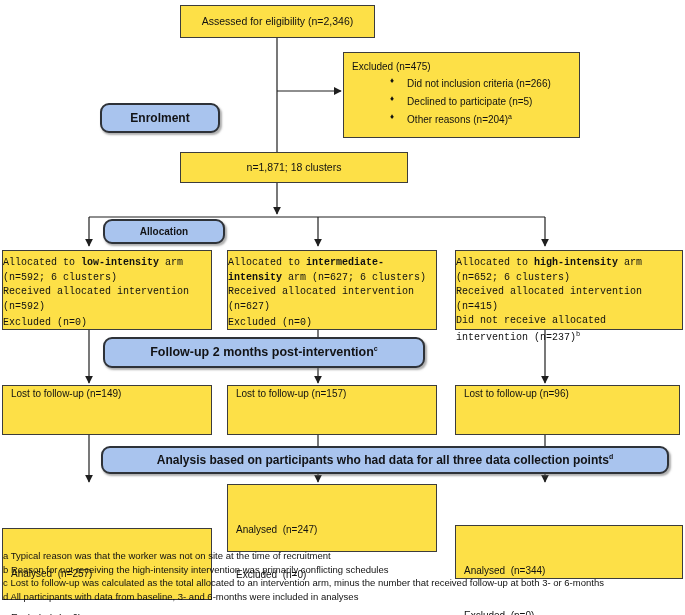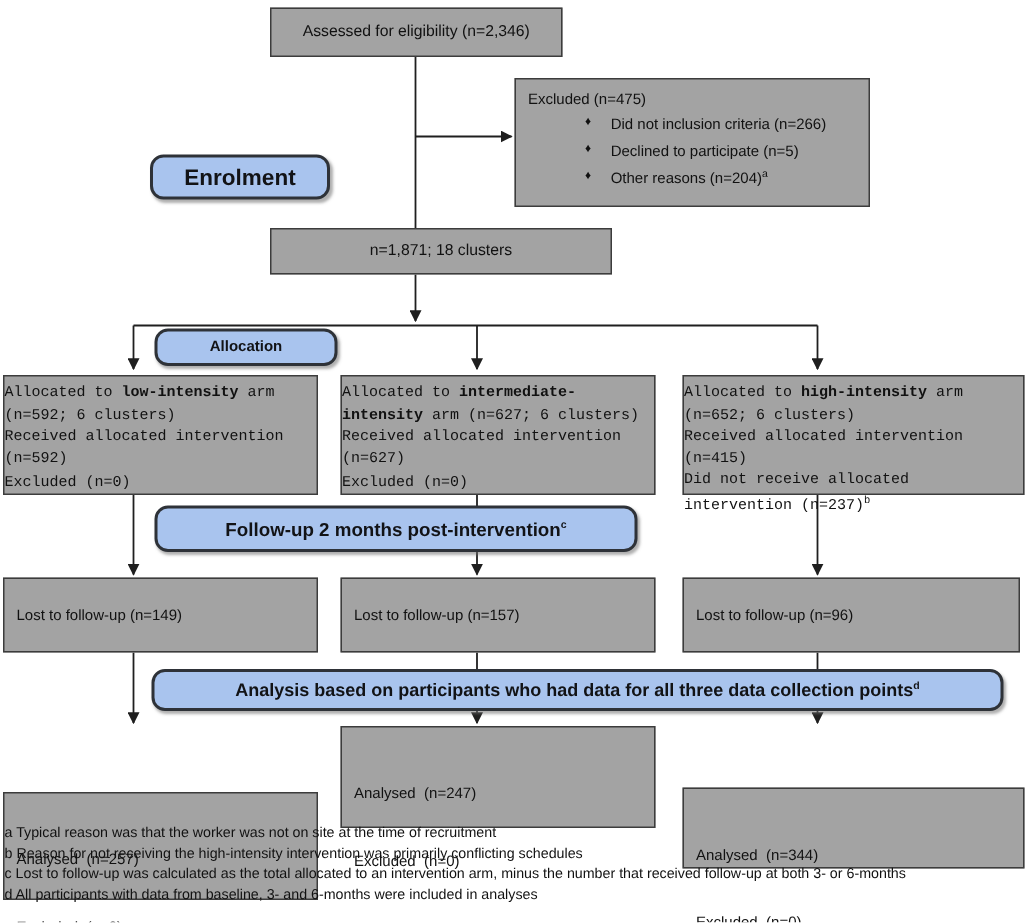--- a/index.html
+++ b/index.html
@@ -5,29 +5,29 @@
   :root{
     --pill-fill:#A9C4EE; --pill-border:#2E3238; --box-border:#3C3C3C;
     --line:#1F1F1F; --text:#111111; --background:#FFFFFF;
   }
   html,body{margin:0;padding:0;background:var(--background);}
   body{font-family:"Liberation Sans", sans-serif; color:var(--text);}
   .canvas{position:relative;width:685px;height:615px;background:var(--background);overflow:hidden;}
   svg.connectors{position:absolute;left:0;top:0;z-index:1;}
   .ln{stroke:var(--line);stroke-width:1.2;fill:none;}
   .ahf{fill:var(--line);}
-  .box{position:absolute;z-index:2;background:#a3a3a3;border:1px solid var(--box-border);box-sizing:border-box;font-size:10px;line-height:1.5;color:var(--text);}
+  .box{position:absolute;z-index:2;background:#fde047;border:1px solid var(--box-border);box-sizing:border-box;font-size:10px;line-height:1.5;color:var(--text);}
   .center{display:flex;align-items:center;justify-content:center;text-align:center;font-size:10.5px;}
   .pill{position:absolute;z-index:3;background:var(--pill-fill);border:2px solid var(--pill-border);border-radius:9px;box-sizing:border-box;display:flex;align-items:center;justify-content:center;font-weight:bold;color:#121316;box-shadow:1.5px 2px 2px rgba(110,110,110,0.55);}
   sup{font-size:7px;}
   .excl-body{padding:6px 8px 0 8px;}
   .excl-item{display:flex;gap:13px;padding-left:38px;line-height:14.5px;}
   .bullet{font-size:8px;line-height:14.5px;}
   .arm{padding:5px 0;line-height:1.45;font-family:Liberation Mono, monospace;}
-  .lost{display:flex;align-items:center;padding-left:8px;}
+  .lost{display:flex;align-items:flex-start;padding-left:8px;}
   .analysed{padding:7px 8px;white-space:pre-wrap;line-height:15px;}
   .footnotes{position:absolute;left:3px;top:549px;z-index:2;font-size:9.5px;line-height:13.6px;}
   b{font-weight:bold;}
 </style>
 </head>
 <body>
 
 <div class="canvas">
 
   <svg class="connectors" width="685" height="615" aria-hidden="true">
@@ -66,21 +66,21 @@
         <span class="bullet">♦</span>
         <span><span>Declined to participate (n=5)</span><sup></sup></span>
       </div>
       <div class="excl-item">
         <span class="bullet">♦</span>
         <span><span>Other reasons (n=204)</span><sup>a</sup></span>
       </div>
     </div>
   </div>
 
-  <div class="pill" style="left:100px;top:103px;width:120px;height:30px;font-size:15px;">
+  <div class="pill" style="left:100px;top:103px;width:120px;height:30px;font-size:12px;">
     <span>Enrolment</span>
   </div>
 
   <div class="box center" style="left:180px;top:152px;width:228px;height:31px;">
     <span>n=1,871; 18 clusters</span>
   </div>
 
   <div class="pill" style="left:103px;top:219px;width:122px;height:25px;font-size:10px;">
     <span>Allocation</span>
   </div>

